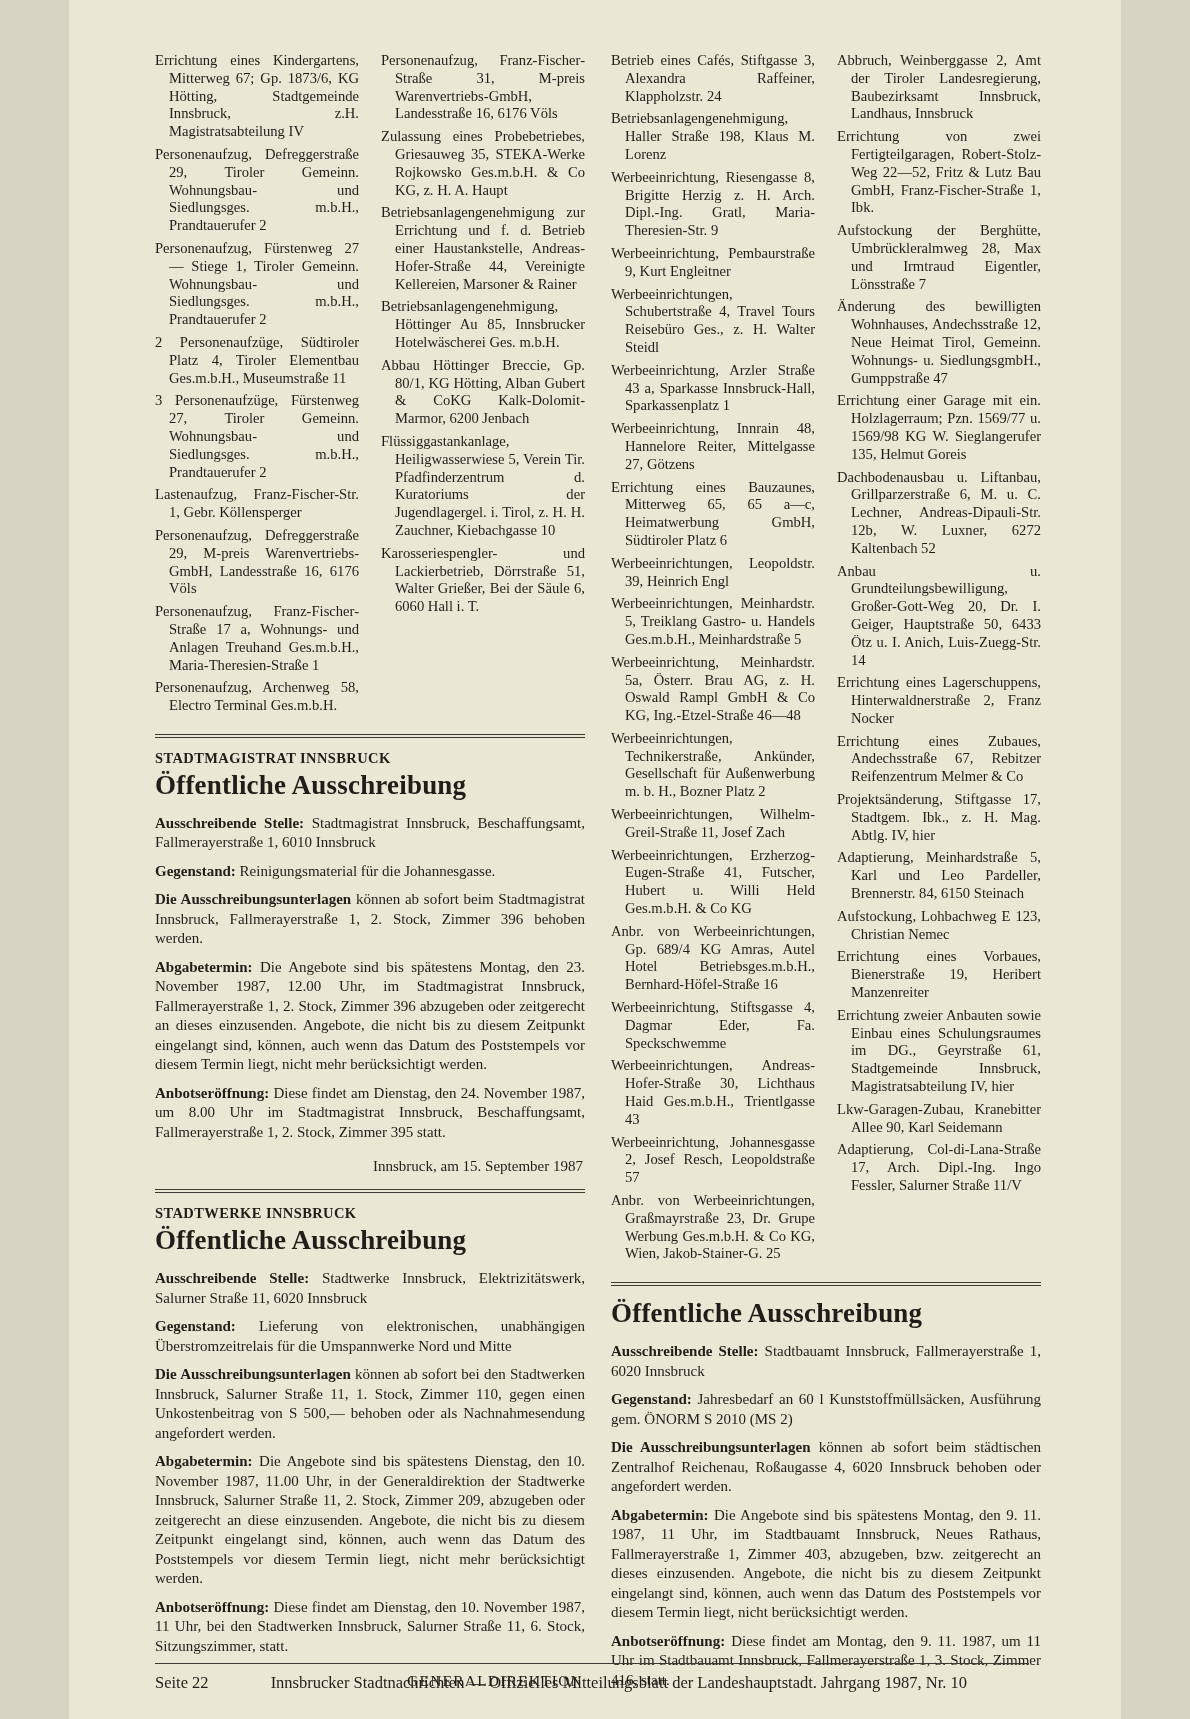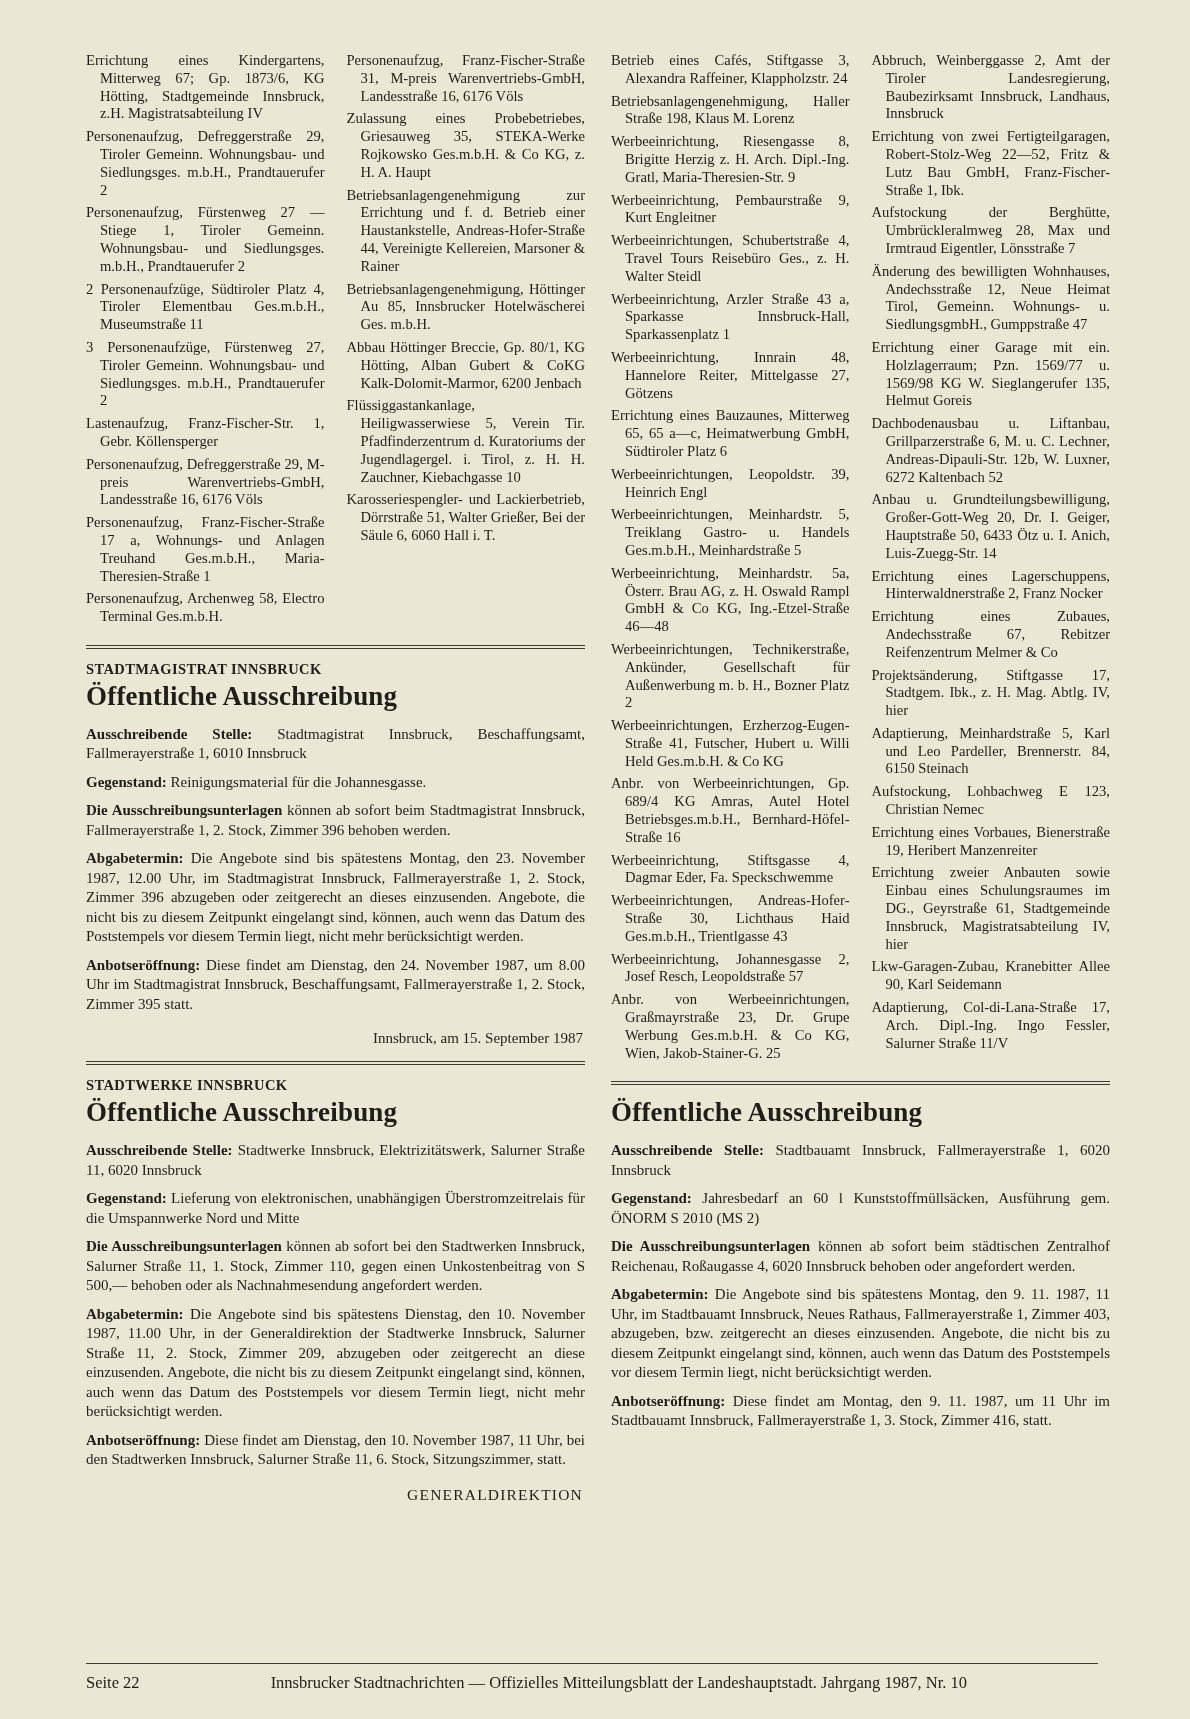--- a/index.html
+++ b/index.html
@@ -5,21 +5,21 @@
   :root{
     --bg:#ebe7d5;
     --ink:#1f1e18;
     --rule:#3c3a33;
   }
   *{box-sizing:border-box;}
   html,body{margin:0;padding:0;}
   body{background:#d8d4c4;}
   .page{
     position:relative;
-    width:1190px;height:1719px;
+    width:1052px;height:1719px;
     margin:0 auto;
     background:var(--bg);
     color:var(--ink);
     font-family:"Liberation Serif","DejaVu Serif",serif;
     overflow:hidden;
   }
   .content{
     display:flex;
     gap:26px;
     padding:52px 80px 0 86px;
@@ -165,20 +165,21 @@
             <p class="entry">Werbeeinrichtung, Riesengasse 8, Brigitte Herzig z. H. Arch. Dipl.-Ing. Gratl, Maria-Theresien-Str. 9</p>
             <p class="entry">Werbeeinrichtung, Pembaurstraße 9, Kurt Engleitner</p>
             <p class="entry">Werbeeinrichtungen, Schubertstraße 4, Travel Tours Reisebüro Ges., z. H. Walter Steidl</p>
             <p class="entry">Werbeeinrichtung, Arzler Straße 43 a, Sparkasse Innsbruck-Hall, Sparkassenplatz 1</p>
             <p class="entry">Werbeeinrichtung, Innrain 48, Hannelore Reiter, Mittelgasse 27, Götzens</p>
             <p class="entry">Errichtung eines Bauzaunes, Mitterweg 65, 65 a—c, Heimatwerbung GmbH, Südtiroler Platz 6</p>
             <p class="entry">Werbeeinrichtungen, Leopoldstr. 39, Heinrich Engl</p>
             <p class="entry">Werbeeinrichtungen, Meinhardstr. 5, Treiklang Gastro- u. Handels Ges.m.b.H., Meinhardstraße 5</p>
             <p class="entry">Werbeeinrichtung, Meinhardstr. 5a, Österr. Brau AG, z. H. Oswald Rampl GmbH &amp; Co KG, Ing.-Etzel-Straße 46—48</p>
             <p class="entry">Werbeeinrichtungen, Technikerstraße, Ankünder, Gesellschaft für Außenwerbung m. b. H., Bozner Platz 2</p>
+            <p class="entry">Werbeeinrichtungen, Wilhelm-Greil-Straße 11, Josef Zach</p>
             <p class="entry">Werbeeinrichtungen, Erzherzog-Eugen-Straße 41, Futscher, Hubert u. Willi Held Ges.m.b.H. &amp; Co KG</p>
             <p class="entry">Anbr. von Werbeeinrichtungen, Gp. 689/4 KG Amras, Autel Hotel Betriebsges.m.b.H., Bernhard-Höfel-Straße 16</p>
             <p class="entry">Werbeeinrichtung, Stiftsgasse 4, Dagmar Eder, Fa. Speckschwemme</p>
             <p class="entry">Werbeeinrichtungen, Andreas-Hofer-Straße 30, Lichthaus Haid Ges.m.b.H., Trientlgasse 43</p>
             <p class="entry">Werbeeinrichtung, Johannesgasse 2, Josef Resch, Leopoldstraße 57</p>
             <p class="entry">Anbr. von Werbeeinrichtungen, Graßmayrstraße 23, Dr. Grupe Werbung Ges.m.b.H. &amp; Co KG, Wien, Jakob-Stainer-G. 25</p>
           </div>
         <div class="col">
 
         <p class="entry">Abbruch, Weinberggasse 2, Amt der Tiroler Landesregierung, Baubezirksamt Innsbruck, Landhaus, Innsbruck</p>

